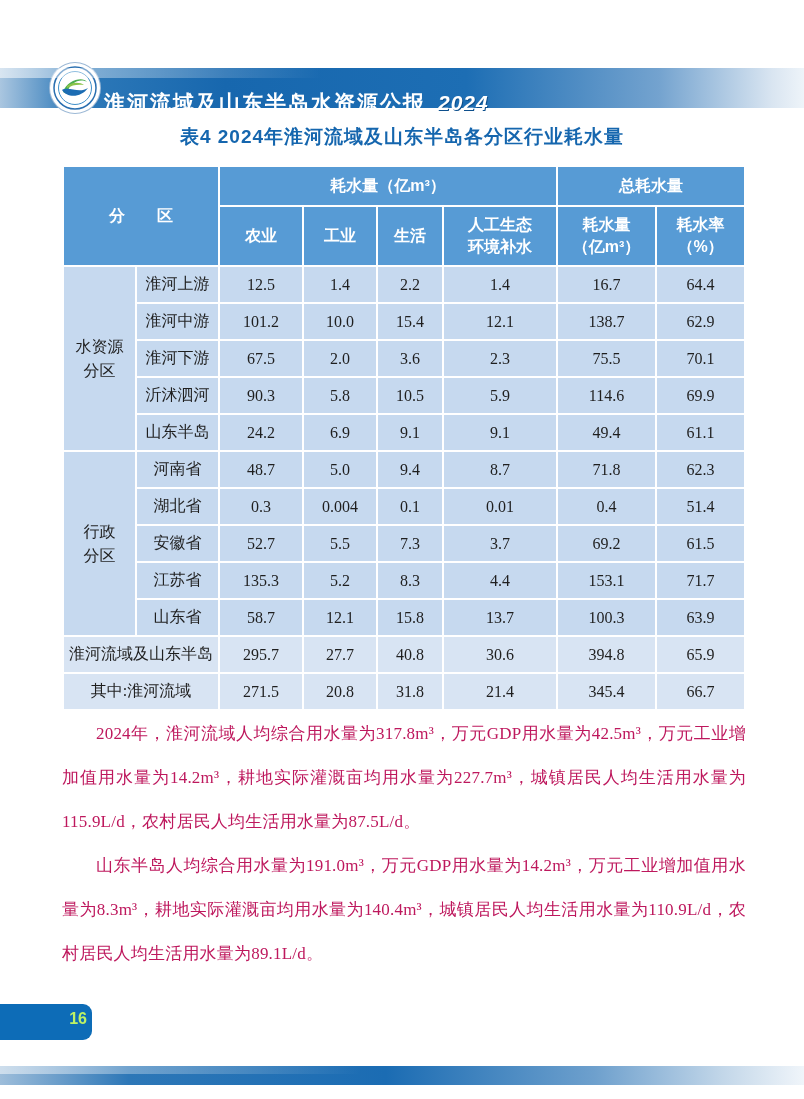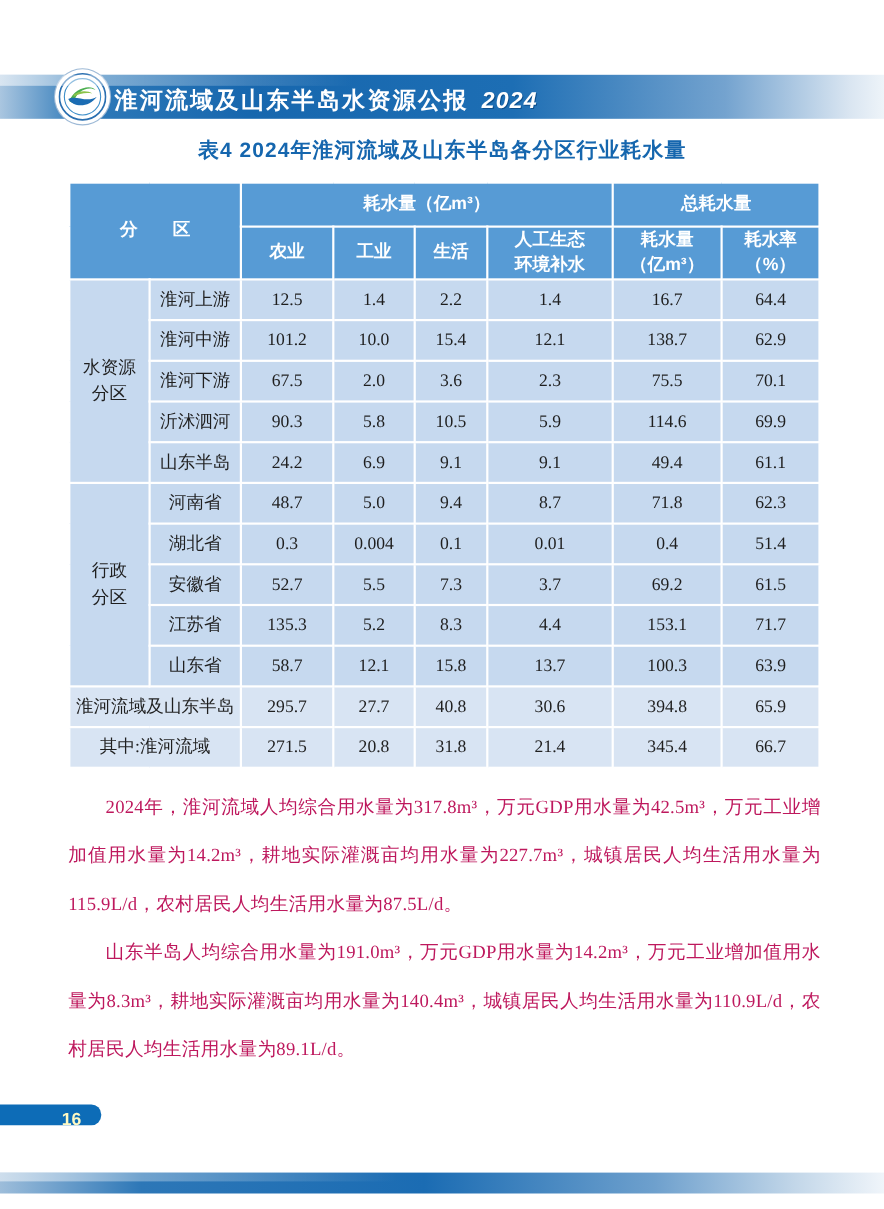--- a/index.html
+++ b/index.html
@@ -10,21 +10,21 @@
   
   .header-bar{
     position:absolute;left:0;top:68px;width:804px;height:40px;
     background:linear-gradient(90deg,#aac6e0 0%,#2f7ab9 9%,#1767ae 28%,#1d6eb4 58%,#74a3cf 82%,#d9e5f1 96%,#eef4f9 100%);
   }
   .header-bar::after{ 
     content:"";position:absolute;left:0;top:0;width:100%;height:10px;
     background:linear-gradient(90deg,rgba(255,255,255,.55),rgba(255,255,255,0) 40%);
   }
   .header-title{
-    position:absolute;left:104px;top:4px;height:40px;line-height:40px;
+    position:absolute;left:104px;top:15px;height:40px;line-height:40px;
     color:#ffffff;font-family:"Liberation Sans","DejaVu Sans",sans-serif;
     font-weight:bold;font-size:21px;letter-spacing:2px;white-space:nowrap;
   }
   .header-year{
     font-style:italic;margin-left:12px;letter-spacing:1px;
     text-shadow:1px 1px 0 #0d4f8c;
   }
   .logo{
     position:absolute;left:50px;top:-5px;width:50px;height:50px;border-radius:50%;
     background:#ffffff;box-shadow:0 0 0 1px #9db9d6;display:flex;align-items:center;justify-content:center;
@@ -43,43 +43,43 @@
   table.water th,table.water td{
     border:2px solid #ffffff;text-align:center;vertical-align:middle;
     font-size:16px;padding:0 2px;
   }
   table.water thead th{
     background:#579bd5;color:#ffffff;
     font-family:Liberation Sans, sans-serif;font-weight:bold;
     white-space:pre-line;line-height:1.35;
   }
   tr.head-row-1{height:40px;}
-  tr.head-row-2{height:48px;}
+  tr.head-row-2{height:60px;}
   table.water tbody td{background:#c6d9ef;height:35px;}
   table.water tbody td.group-cell{white-space:pre-line;line-height:1.5;}
   table.water tbody tr.summary-row td{background:#d8e4f3;}
   td.value-cell,td.name-cell{font-family:"Liberation Serif","DejaVu Serif",serif;}
   
   .section{position:absolute;left:62px;top:712px;width:684px;}
   .section h3{
     margin:0 0 14px 0;font-size:17.5px;color:#111;
     font-family:"Liberation Sans","DejaVu Sans",sans-serif;font-weight:bold;
     text-indent:1.5em;letter-spacing:.5px;
   }
   .section p{
     margin:0;font-size:17px;line-height:44px;text-indent:2em;
     text-align:justify;letter-spacing:.2px;color:#be185d;
   }
   
   .page-badge{
-    position:absolute;left:0;top:1004px;width:92px;height:19px;
+    position:absolute;left:0;top:1004px;width:92px;height:36px;
     background:#0d6cb7;border-radius:0 9px 9px 0;
-    color:#fef9c3;font-family:"Liberation Sans","DejaVu Sans",sans-serif;
+    color:#bef264;font-family:"Liberation Sans","DejaVu Sans",sans-serif;
     font-weight:bold;font-size:16px;line-height:30px;text-align:right;
-    padding-right:18px;box-sizing:border-box;
+    padding-right:5px;box-sizing:border-box;
   }
   .footer-bar{
     position:absolute;left:0;top:1066px;width:804px;height:19px;
     background:linear-gradient(90deg,#9dbdda 0%,#2d77b7 16%,#1b6cb3 48%,#6ea0cd 74%,#c3d7e9 90%,#f0f5fa 100%);
   }
   .footer-bar::after{
     content:"";position:absolute;left:0;top:0;width:100%;height:8px;
     background:linear-gradient(90deg,rgba(255,255,255,.5),rgba(255,255,255,0) 45%);
   }
 </style>

